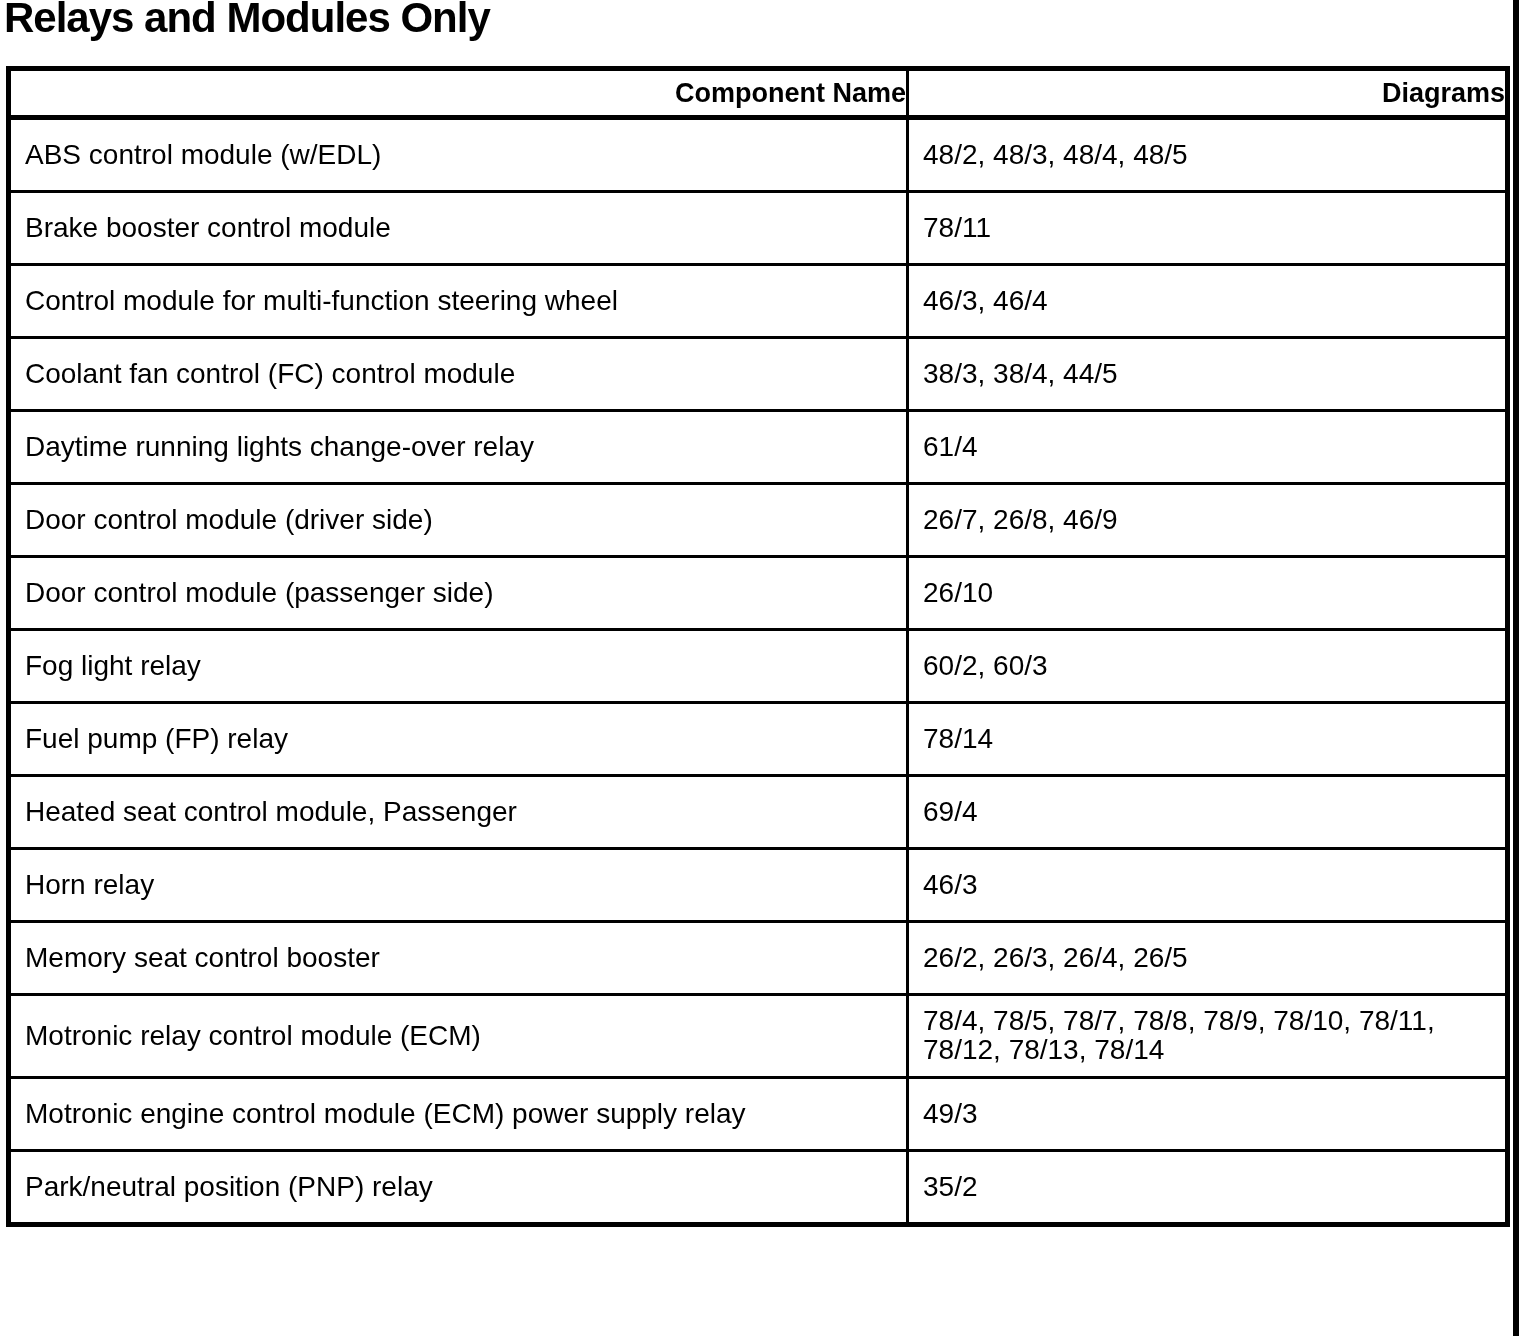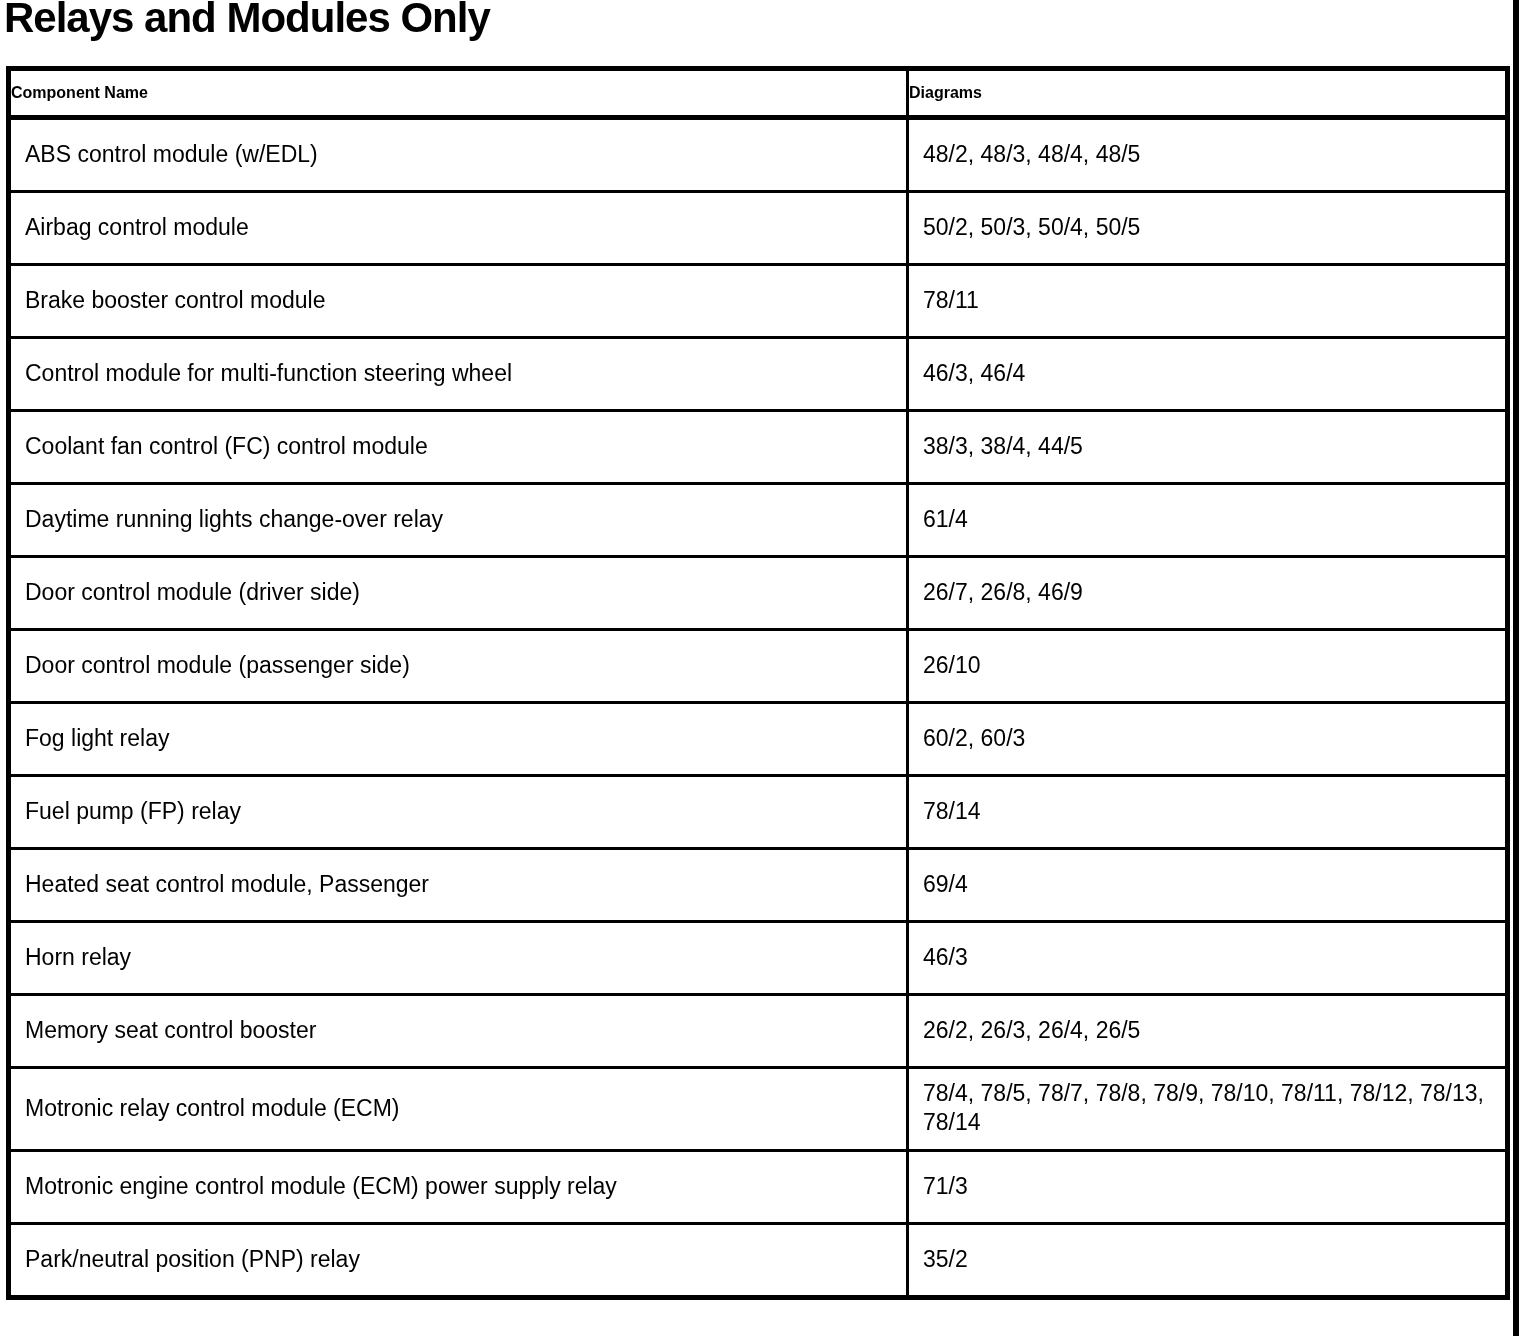--- a/index.html
+++ b/index.html
@@ -44,30 +44,30 @@
     table-layout: fixed;
   }
   table.relay-table, table.relay-table th, table.relay-table td {
     border: 3px solid #000000;
   }
   table.relay-table {
     border: 5px solid #000000;
   }
   table.relay-table th {
     height: 44px;
-    font-size: 16px;
+    font-size: 27px;
     font-weight: bold;
-    text-align: left;
+    text-align: right;
     vertical-align: middle;
     border-bottom-width: 5px;
     padding: 0;
   }
   table.relay-table td {
     height: 48px;
-    font-size: 23px;
+    font-size: 28px;
     line-height: 29px;
     vertical-align: middle;
     padding: 10px 10px 12px 14px;
     letter-spacing: 0px;
   }
   col.col-component { width: 899px; }
   col.col-diagrams  { width: 600px; }
 </style>
 </head>
 <body>
@@ -85,24 +85,20 @@
       <tr>
         <th>Component Name</th>
         <th>Diagrams</th>
       </tr>
     </thead>
     <tbody>
 
     <tr>
           <td>ABS control module (w/EDL)</td>
           <td>48/2, 48/3, 48/4, 48/5</td>
-        </tr>
-        <tr>
-          <td>Airbag control module</td>
-          <td>50/2, 50/3, 50/4, 50/5</td>
         </tr>
         <tr>
           <td>Brake booster control module</td>
           <td>78/11</td>
         </tr>
         <tr>
           <td>Control module for multi-function steering wheel</td>
           <td>46/3, 46/4</td>
         </tr>
         <tr>
@@ -140,21 +136,21 @@
         <tr>
           <td>Memory seat control booster</td>
           <td>26/2, 26/3, 26/4, 26/5</td>
         </tr>
         <tr>
           <td>Motronic relay control module (ECM)</td>
           <td>78/4, 78/5, 78/7, 78/8, 78/9, 78/10, 78/11, 78/12, 78/13, 78/14</td>
         </tr>
         <tr>
           <td>Motronic engine control module (ECM) power supply relay</td>
-          <td>71/3</td>
+          <td>49/3</td>
         </tr>
         <tr>
           <td>Park/neutral position (PNP) relay</td>
           <td>35/2</td>
         </tr>
       </tbody>
   </table>
 
   <div class="page-edge-rule"></div>
 

